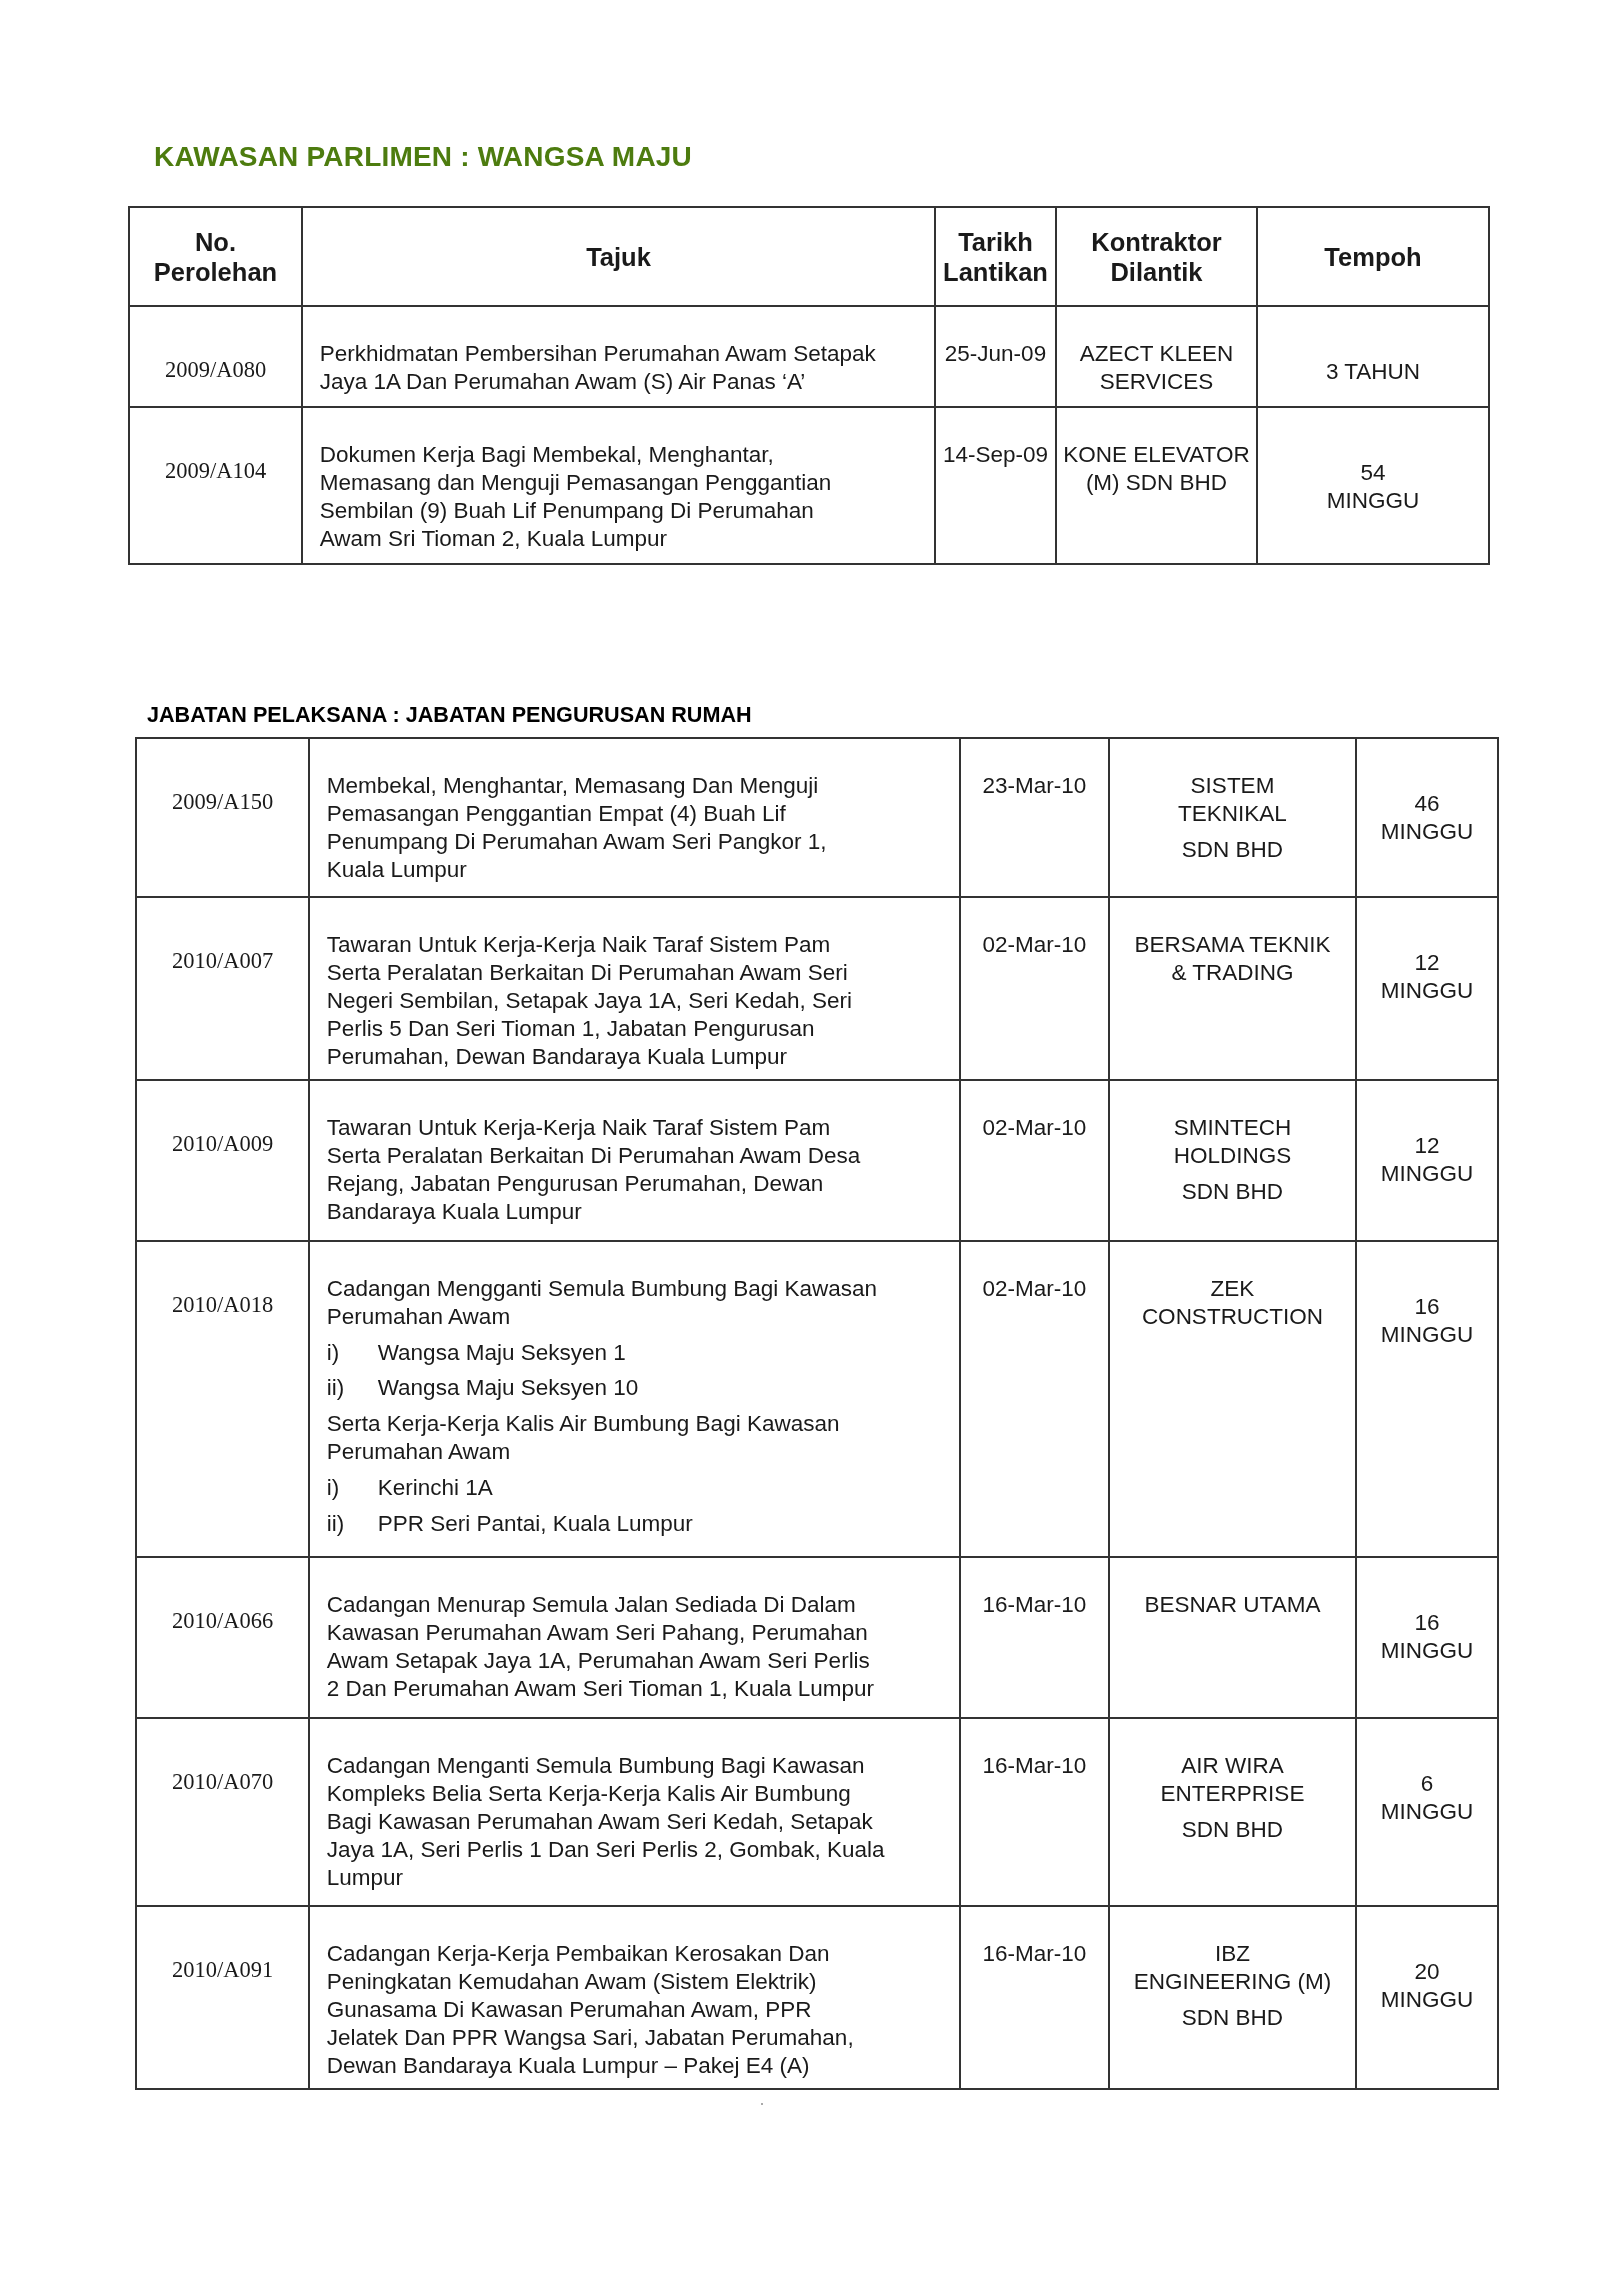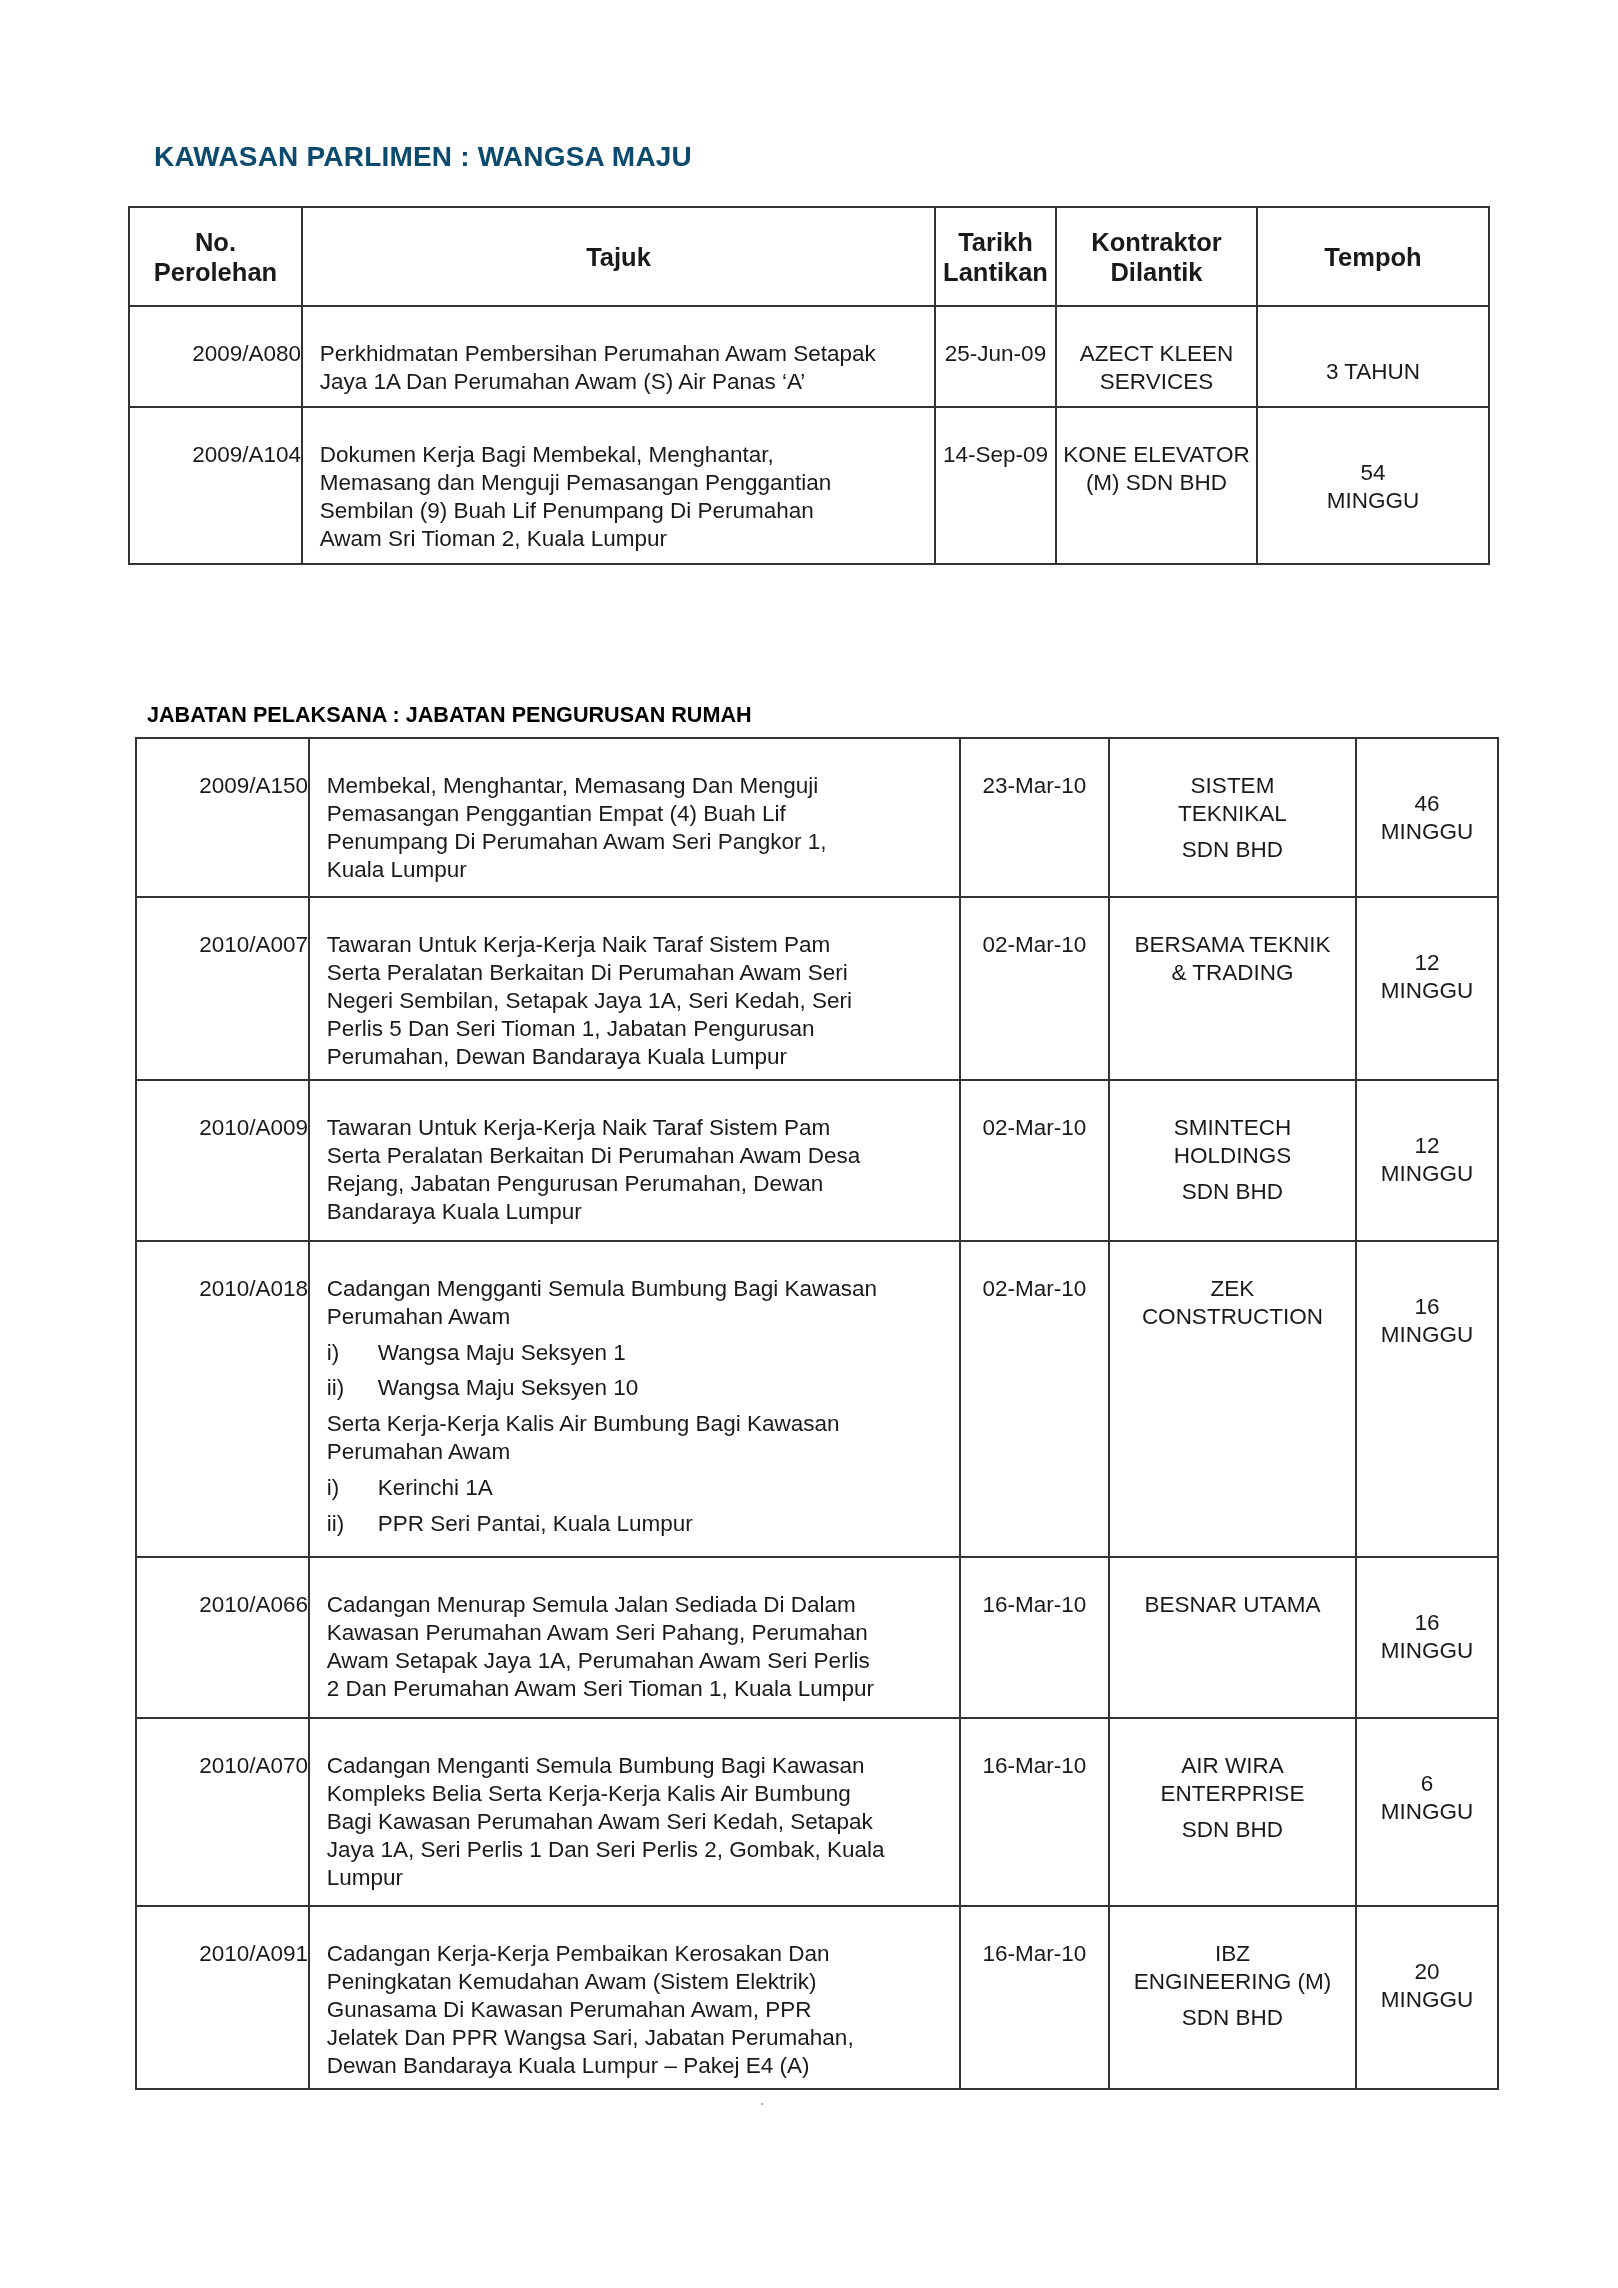--- a/index.html
+++ b/index.html
@@ -1,26 +1,26 @@
 <!DOCTYPE html>
 <html><head>
 <meta charset="utf-8">
 <style>
   html, body { margin: 0; padding: 0; background: #ffffff; }
   body { width: 1618px; height: 2289px; position: relative; overflow: hidden;
          font-family: "Liberation Sans", sans-serif; color: #1a1a1a; }
   .title { position: absolute; left: 154px; top: 141px; font-size: 28px; font-weight: bold;
-           letter-spacing: 0.2px; color: #0c4a6e; }
+           letter-spacing: 0.2px; color: #4d7c0f; }
   .subtitle { position: absolute; left: 147px; top: 702px; font-size: 21.6px; font-weight: bold; color: #000000; }
   table { position: absolute; border-collapse: collapse; table-layout: fixed; }
   td, th { border: 2px solid #333; vertical-align: top; font-size: 22.5px; line-height: 28px; padding: 0; }
   th { font-weight: bold; text-align: center; vertical-align: middle; font-size: 25.5px; line-height: 30px; }
   .t1 { left: 128px; top: 206px; width: 1359px; }
   .t2 { left: 135px; top: 737px; width: 1361px; }
-  .c-no { text-align: right; padding-top: 33px; }
+  .c-no { text-align: center; padding-top: 49px; font-family: Liberation Serif, serif; }
   .c-tajuk { text-align: left; padding: 33px 9.8px 7.8px 16.7px; }
   .c-date { text-align: center; padding-top: 33px; }
   .c-kon { text-align: center; padding-top: 33px; border-radius: 22px; }
   .c-tem { text-align: center; padding-top: 51px; }
   .line { display: block; }
   .kon-line { display: block; }
   .kon-line.gap { margin-top: 7.8px; }
   .sub { display: flex; margin-top: 7.8px; }
   .sub .num { width: 51px; flex: none; }
   .para { display: block; margin-top: 7.8px; }

